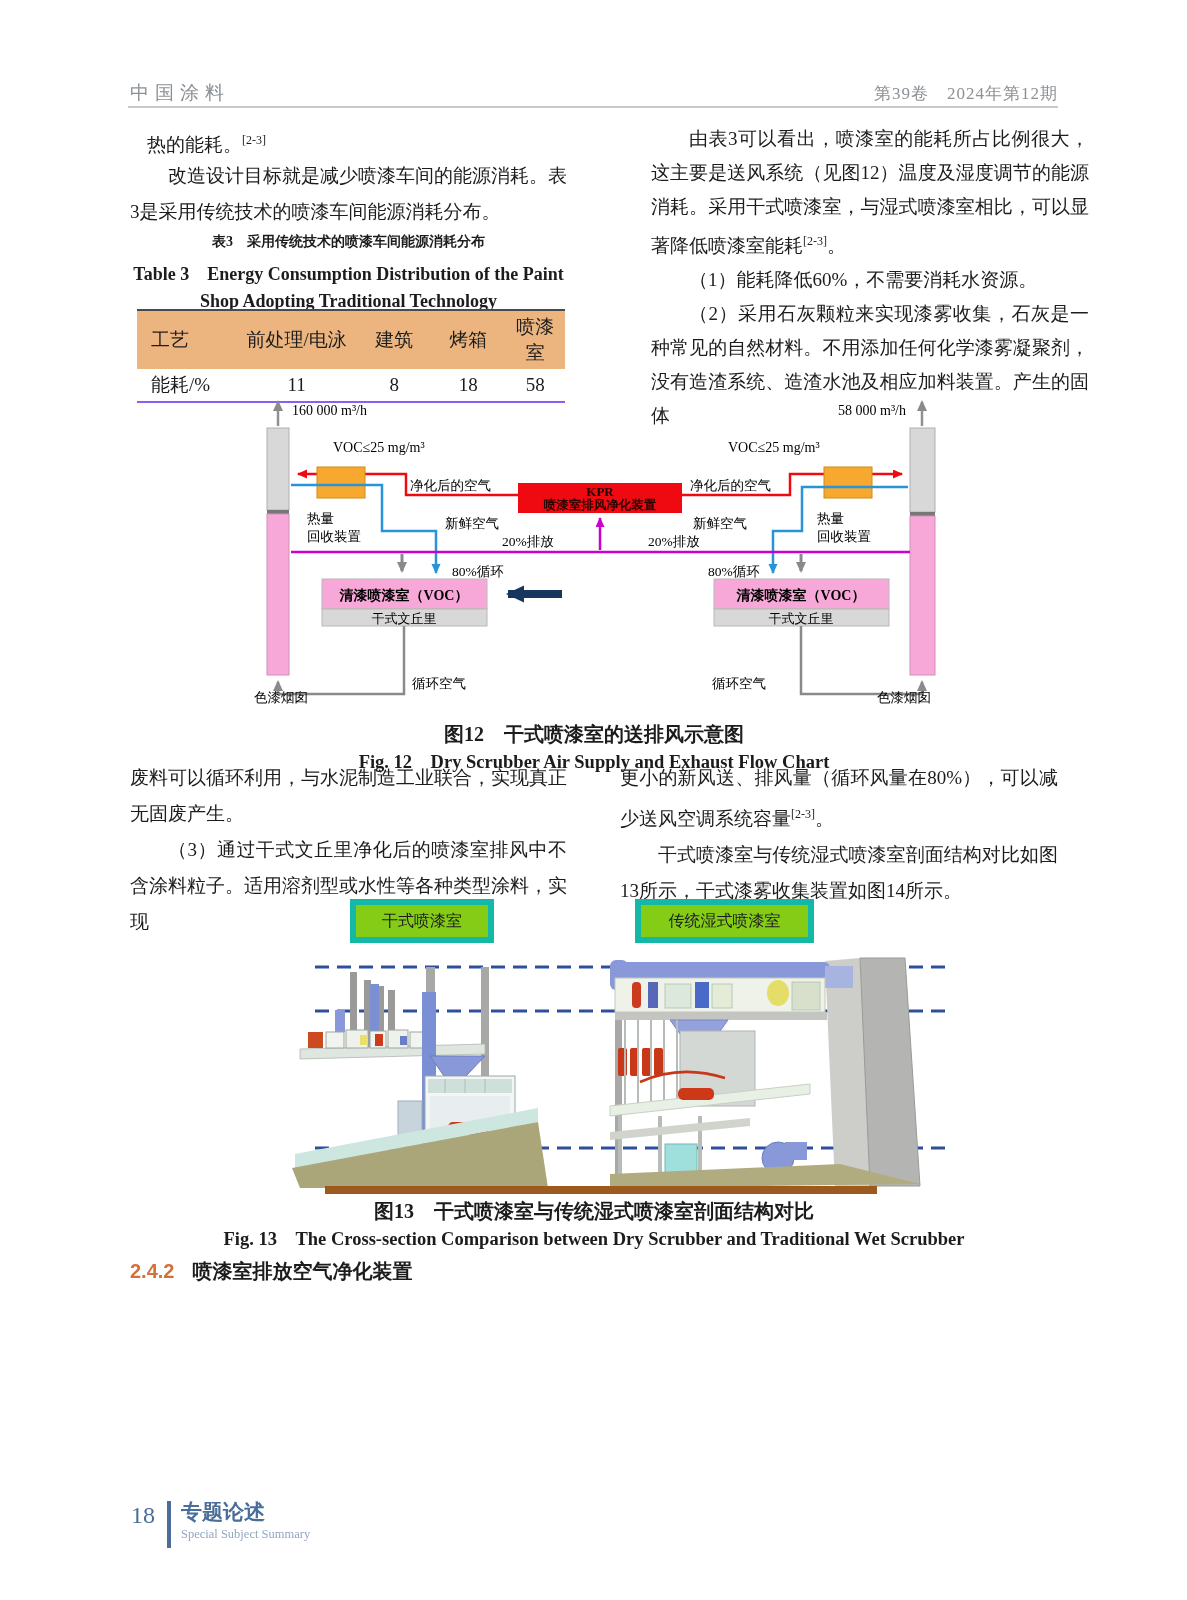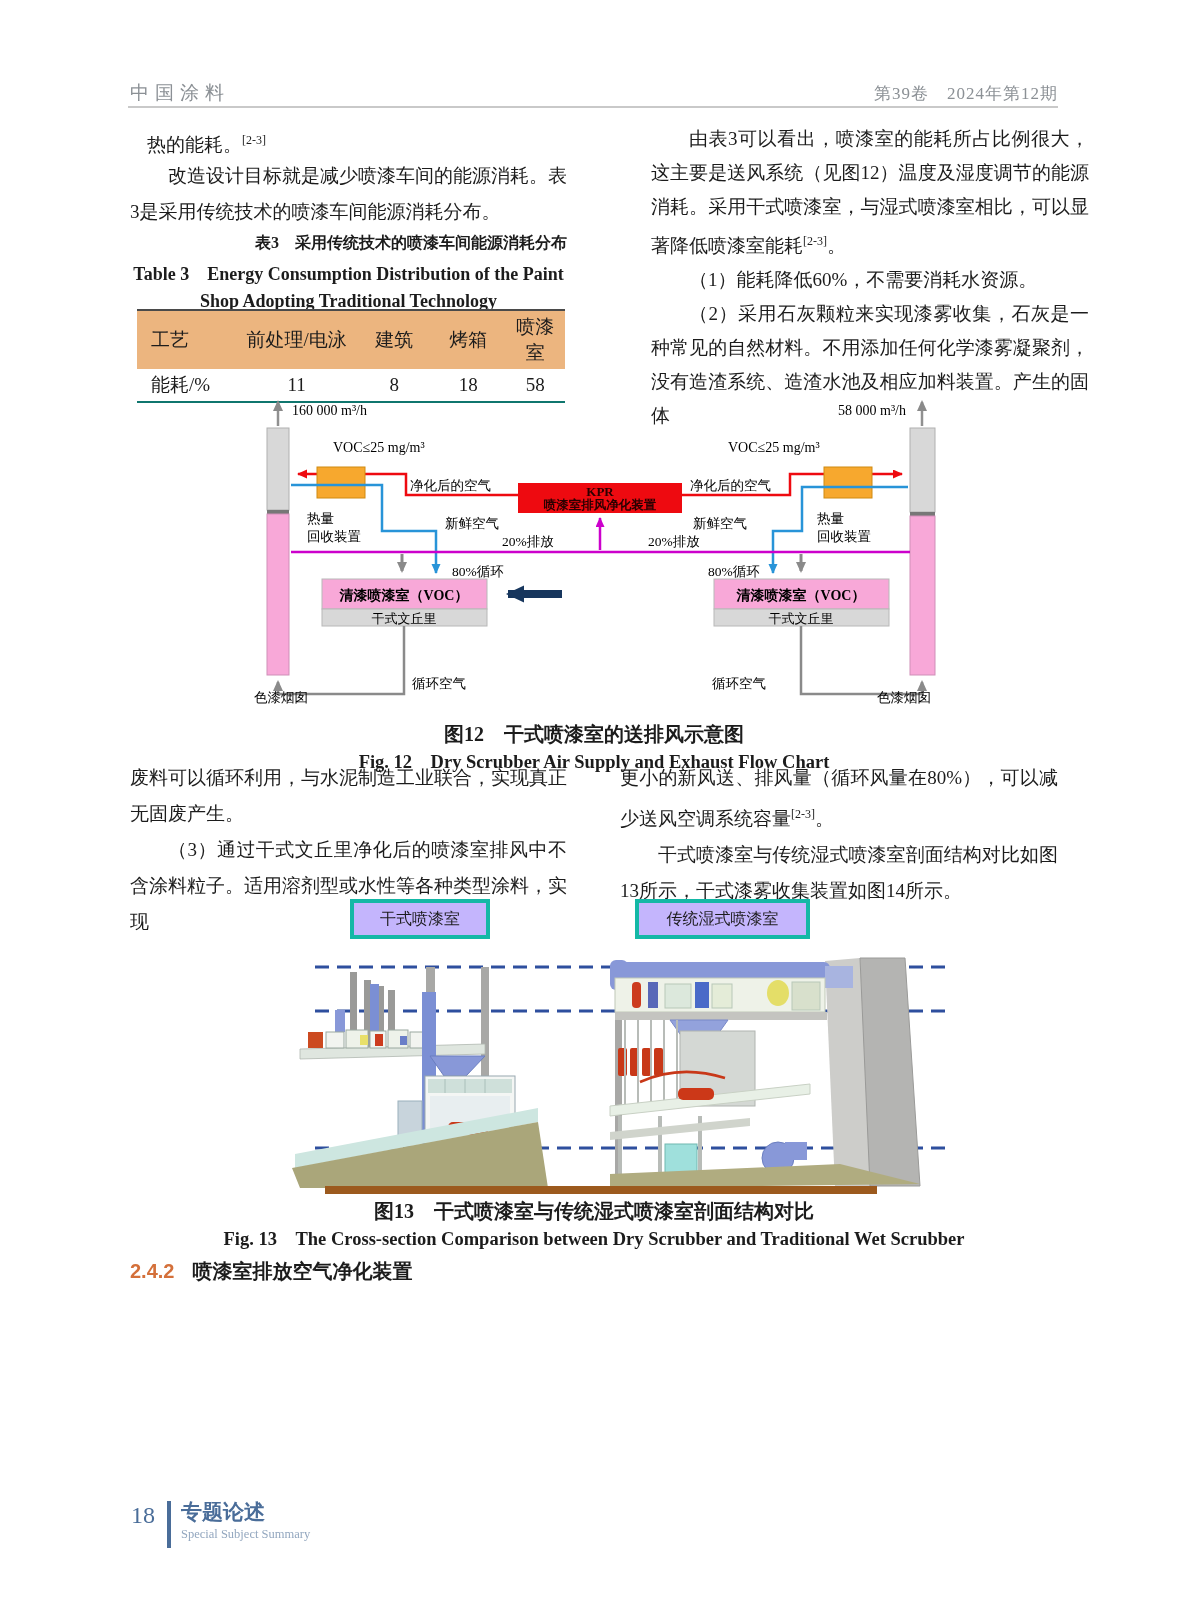--- a/index.html
+++ b/index.html
@@ -8,34 +8,34 @@
   .abs{position:absolute;}
   
   .journal{left:130px;top:80px;font-size:19px;color:#8b9095;letter-spacing:6px;}
   .issue{top:82px;right:129px;font-size:17px;color:#8b9095;letter-spacing:1px;}
   .header-rule{left:128px;top:106px;width:930px;height:2px;background:#c9c9c9;}
   
   .col{width:437px;font-size:19px;line-height:36px;text-align:justify;}
   .indent{text-indent:2em;}
   sup{font-size:12px;}
   
-  .tbl-title-cn{left:130px;top:233px;width:437px;text-align:right;font-weight:bold;font-size:16px;}
+  .tbl-title-cn{left:130px;top:233px;width:437px;text-align:center;font-weight:bold;font-size:14px;}
   .tbl-title-en{left:130px;top:261px;width:437px;text-align:center;font-weight:bold;font-size:18px;line-height:27px;}
   .table3{left:137px;top:309px;width:428px;border-collapse:collapse;font-size:19px;}
   .table3 tr.hd{background:#ecb57f;}
   .table3 td{padding:3px 2px;height:26px;}
   .table3 tr.hd td{border-top:2px solid #4a4a4a;}
-  .table3 tr.bd td{border-bottom:2px solid #0f766e;}
+  .table3 tr.bd td{border-bottom:2px solid #8b5cf6;}
   .td-l{text-align:left;padding-left:14px !important;}
   .td-c{text-align:center;}
   
   .cap-cn{left:130px;width:928px;text-align:center;font-weight:bold;font-size:20px;}
   .cap-en{left:130px;width:928px;text-align:center;font-weight:bold;font-size:18.5px;}
   
-  .f13-label{border:4px solid #14b8a6;background:#c4b5fd;text-align:center;font-size:16px;
+  .f13-label{border:6px solid #14b8a6;background:#84cc16;text-align:center;font-size:16px;
              display:flex;align-items:center;justify-content:center;}
   
   .sec-head{left:130px;top:1258px;width:437px;font-size:20px;font-weight:bold;
             font-family:"Liberation Sans","DejaVu Sans",sans-serif;}
   .sec-num{color:#d4703a;margin-right:18px;}
   
   .foot-page{left:131px;top:1502px;font-size:24px;color:#4a6d99;}
   .foot-bar{left:167px;top:1501px;width:4px;height:47px;background:#4a6d99;}
   .foot-cn{left:181px;top:1498px;font-size:21px;font-weight:bold;color:#4a6d99;
            font-family:"Liberation Sans","DejaVu Sans",sans-serif;}

